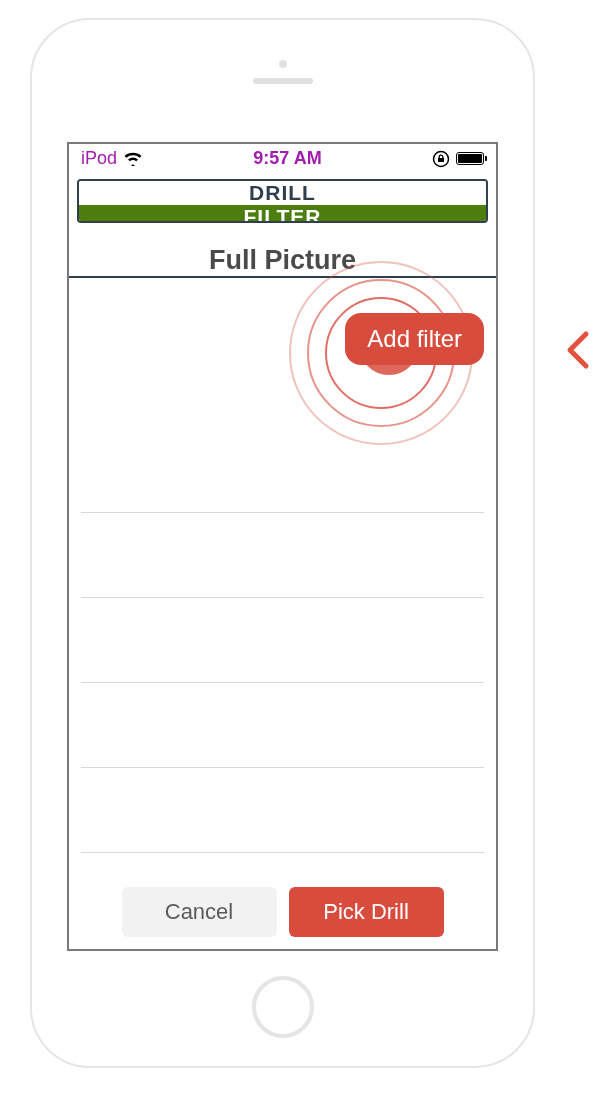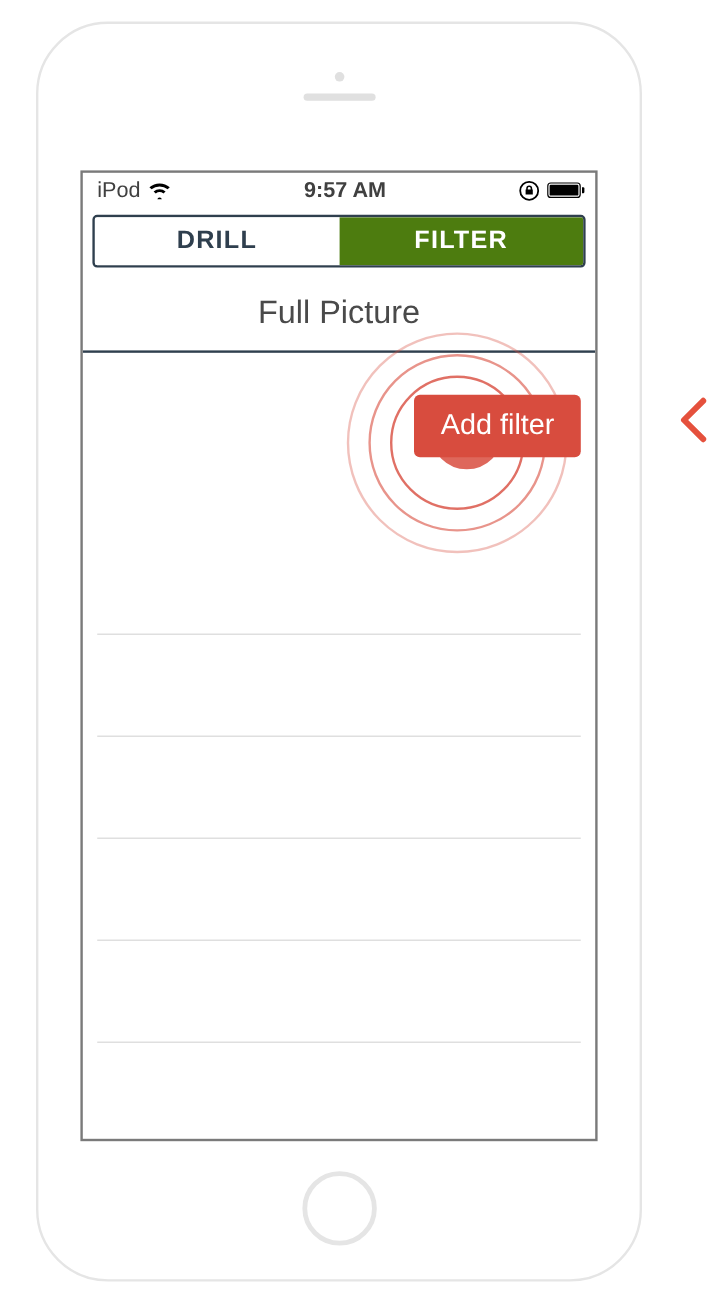--- a/index.html
+++ b/index.html
@@ -64,21 +64,21 @@
       background: #fff;
       overflow: hidden;
     }
     .status-bar {
       display: flex;
       justify-content: space-between;
       align-items: center;
       padding: 4px 12px 6px 12px;
       font-size: 18px;
       font-weight: 500;
-      color: #404040;
+      color: #a21caf;
       gap: 45px;
     }
     .status-left {
       display: flex;
       align-items: center;
       gap: 6px;
     }
     .status-right {
       display: flex;
       align-items: center;
@@ -113,20 +113,21 @@
       background: #000;
       border-radius: 1px;
     }
     .seg-control {
       display: flex;
       margin: 4px 8px;
       border: 2px solid #2f3f4e;
       border-radius: 4px;
       overflow: hidden;
       height: 44px;
+      flex-direction: column;
     }
     .seg-item {
       flex: 1;
       display: flex;
       align-items: center;
       justify-content: center;
       font-size: 21px;
       font-weight: 600;
       letter-spacing: 1px;
       cursor: pointer;
@@ -136,43 +137,42 @@
       color: #2f3f4e;
     }
     .seg-active {
       background: #4d7c0f;
       color: #fff;
     }
     .picture-title {
       text-align: center;
       font-size: 27px;
       color: #4a4a4a;
-      font-weight: 400;
+      font-weight: 700;
       margin-top: 22px;
-      margin-bottom: 16px;
     }
     .divider-strong {
       height: 2px;
       background: #2f3f4e;
       margin: 0;
     }
     .add-filter-wrap {
       position: relative;
       height: 150px;
     }
     .add-filter-btn {
       position: absolute;
       top: 35px;
       right: 12px;
       background: #d84c3e;
       color: #fff;
       border: none;
       padding: 12px 22px;
       font-size: 24px;
-      border-radius: 5px;
+      border-radius: 16px;
       cursor: pointer;
       z-index: 10;
     }
     .ripple {
       position: absolute;
       border: 2px solid #d84c3e;
       border-radius: 50%;
       pointer-events: none;
     }
     .ripple-center {
@@ -274,20 +274,24 @@
     </div>
 
     <div class="list-area">
       <div class="list-row"></div>
       <div class="list-row"></div>
       <div class="list-row"></div>
       <div class="list-row"></div>
       <div class="list-row"></div>
     </div>
 
+    <div class="bottom-bar">
+      <button class="btn btn-cancel">Cancel</button>
+      <button class="btn btn-pick">Pick Drill</button>
+    </div>
 
   </div>
 
   <div class="home-button"></div>
 </div>
 
 <div class="side-chevron">
   <svg width="28" height="40" viewBox="0 0 28 40">
       <path d="M22 4 L6 20 L22 36" fill="none" stroke="#e5513d" stroke-width="5" stroke-linecap="round" stroke-linejoin="round"></path>
     </svg>

